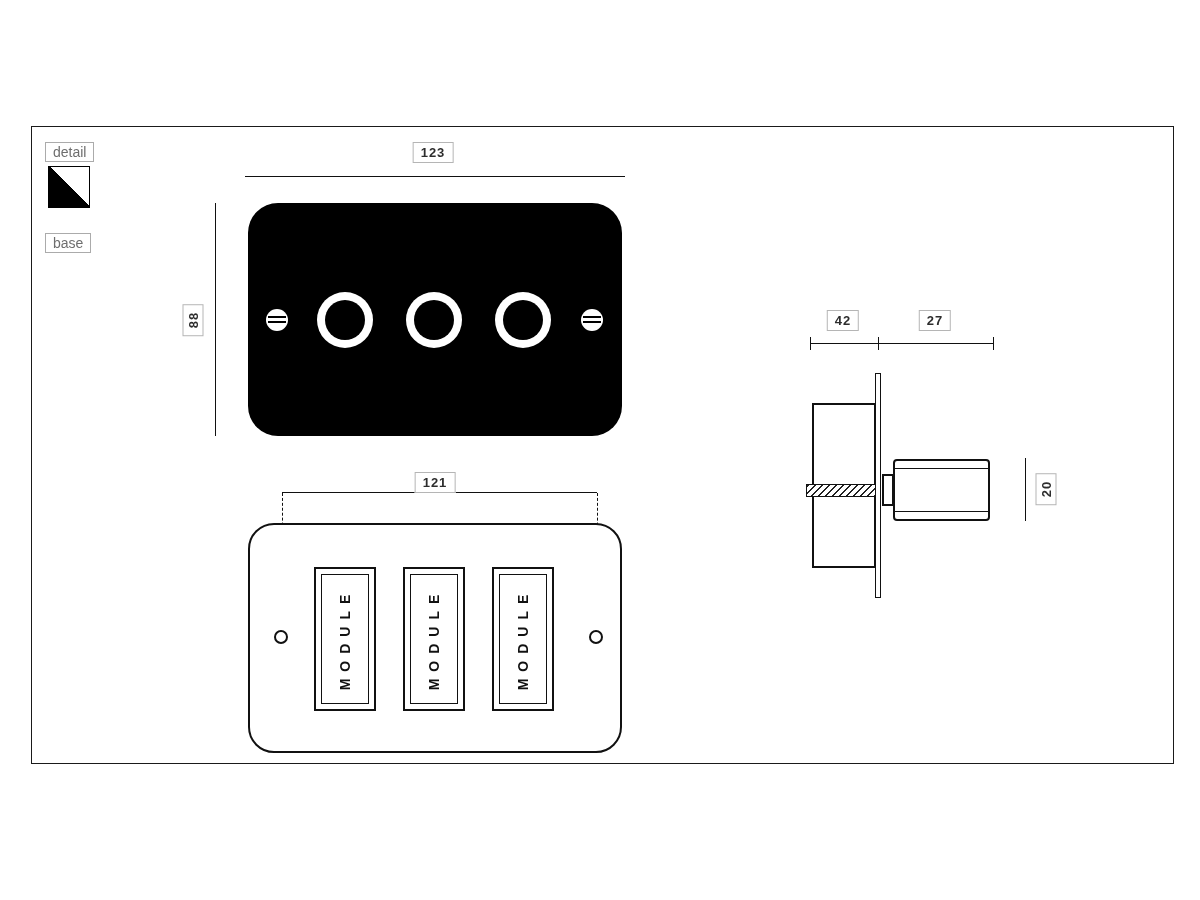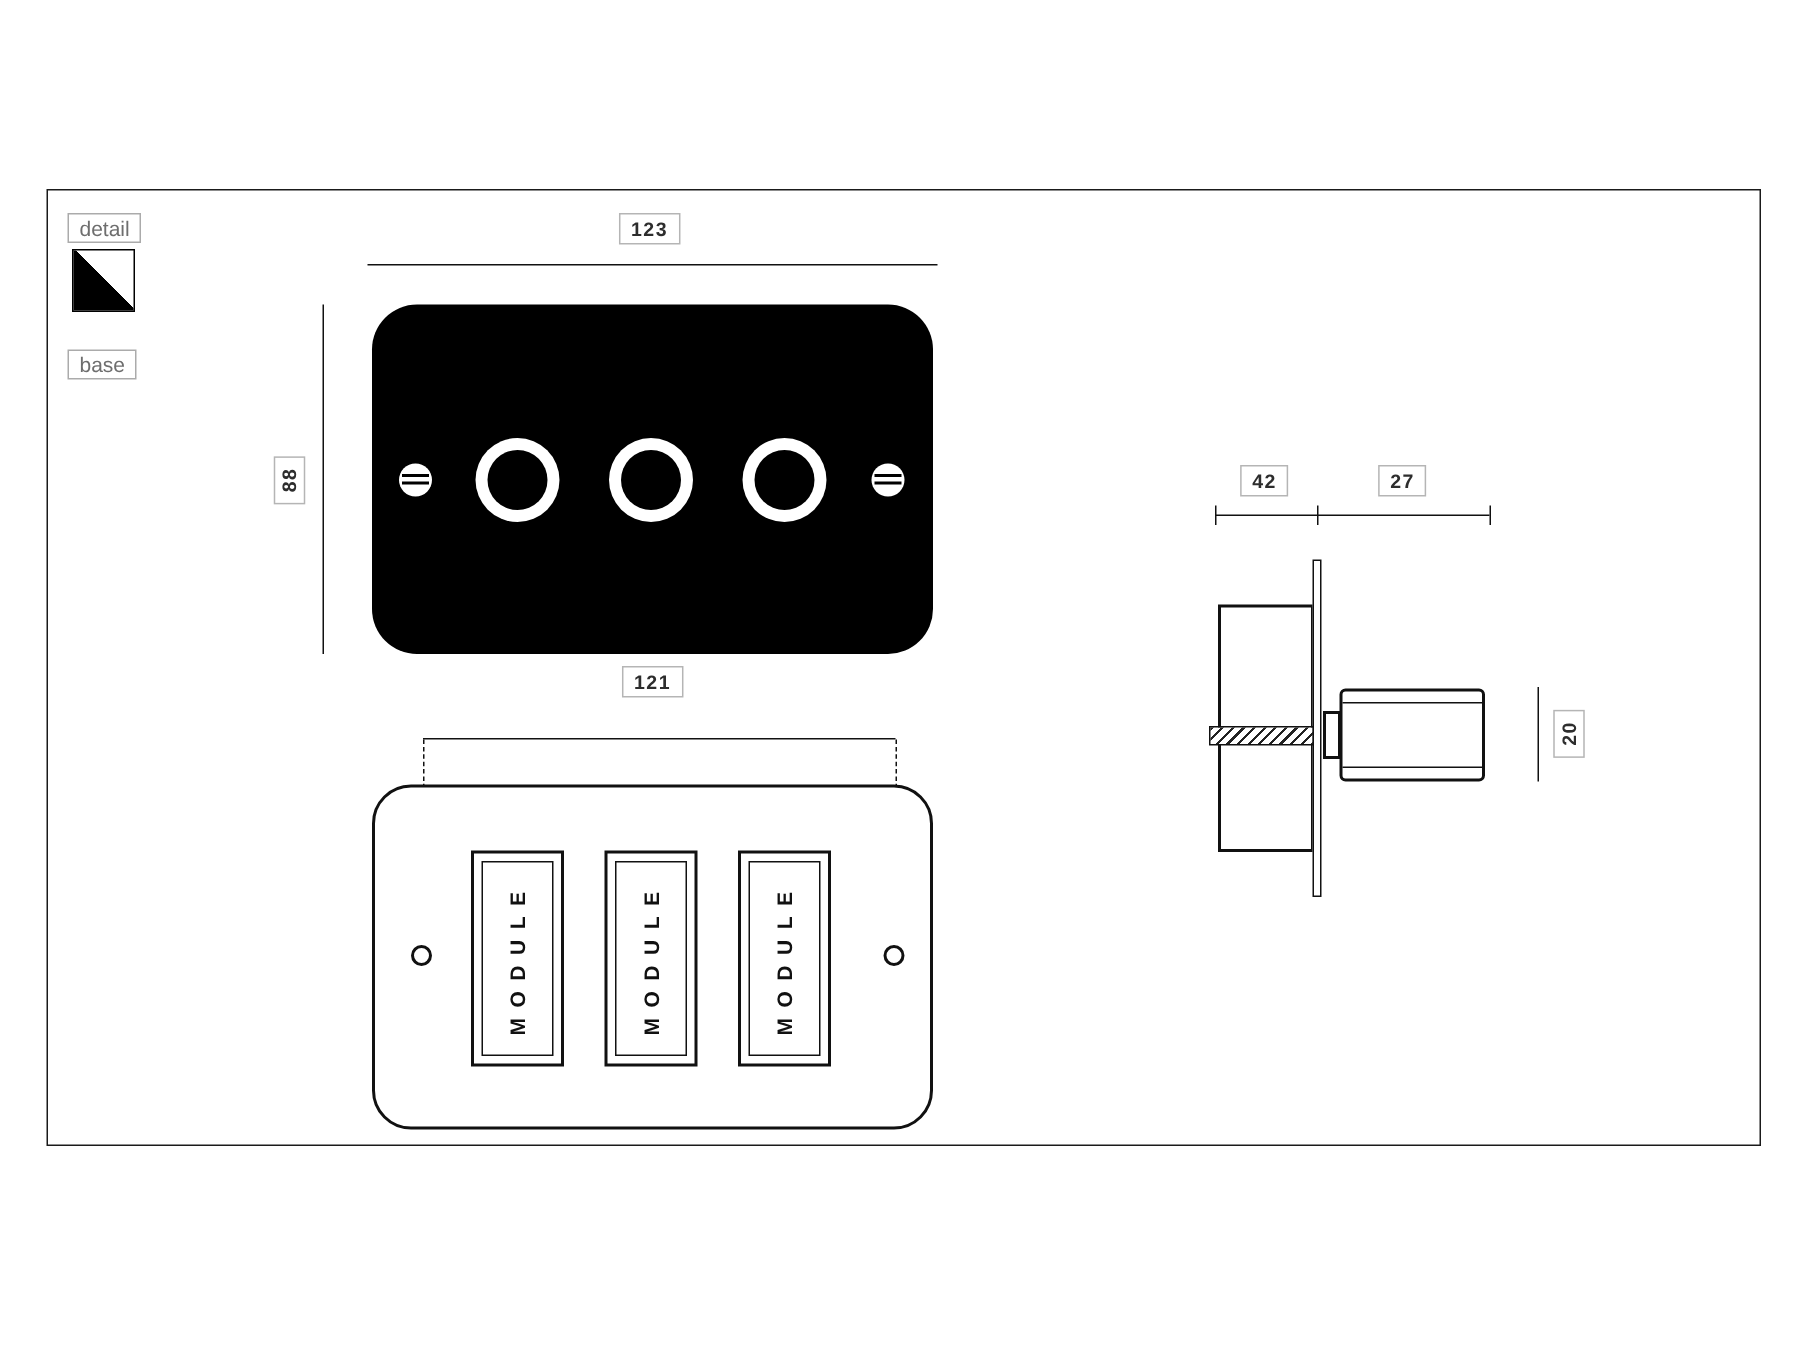--- a/index.html
+++ b/index.html
@@ -108,21 +108,21 @@
     </div>
     <div class="knob" style="left:247px; top:89px;">
       <div class="knob-center"></div>
     </div>
     <div class="screw" style="left:333px; top:106px;">
       <div class="slot slot-a"></div>
       <div class="slot slot-b"></div>
     </div>
   </div>
 
-  <div class="dim-label" style="left:435px; top:444px;">121</div>
+  <div class="dim-label" style="left:435px; top:472px;">121</div>
   <div class="hline" style="left:282px; top:492px; width:315px;"></div>
   <div class="vdash" style="left:282px; top:493px; height:136px;"></div>
   <div class="vdash" style="left:597px; top:493px; height:136px;"></div>
 
   <div class="plate-rear" style="left:248px; top:523px; width:374px; height:230px;"></div>
 
   <div class="module" style="left:314px; top:567px;">
     <div class="module-inner">
       <div class="module-text">MODULE</div>
     </div>

